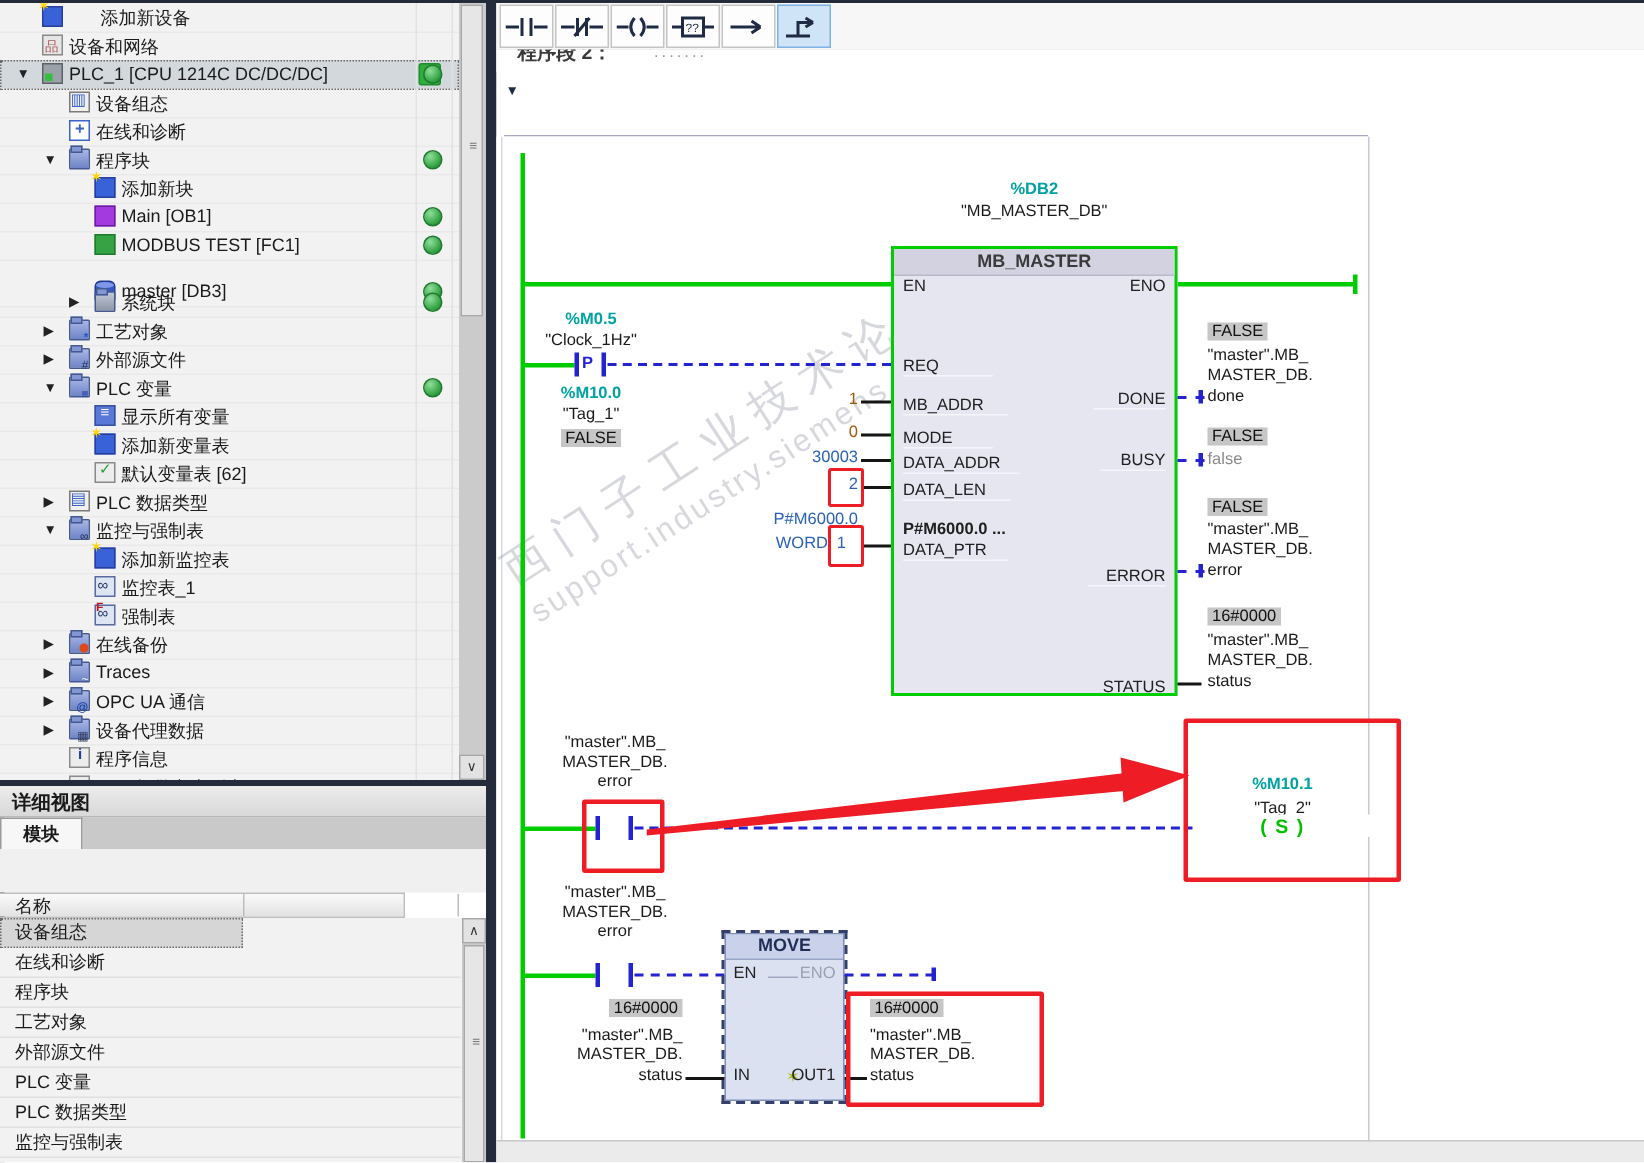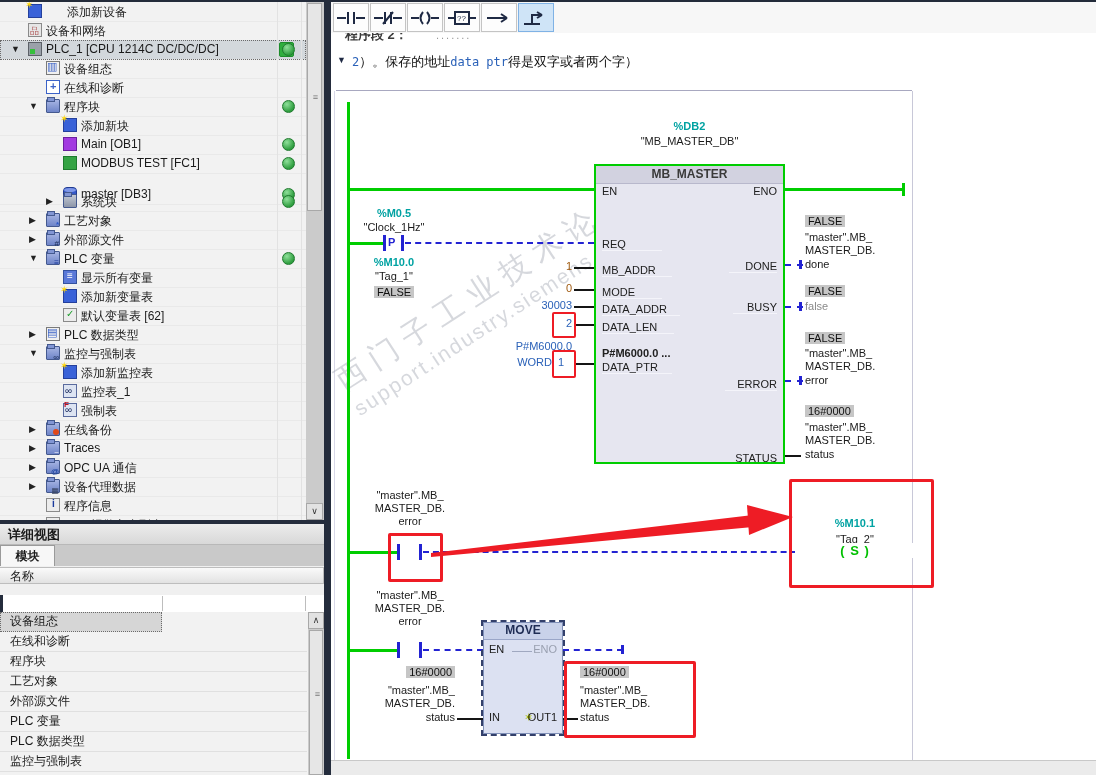--- a/index.html
+++ b/index.html
@@ -69,21 +69,21 @@
   .sgrip{position:absolute;left:3px;width:9px;text-align:center;font-size:9px;color:#777;}
   .sbtn{position:absolute;left:0;width:17px;height:17px;background:#e2e2e2;border:1px solid #a8a8a8;box-sizing:border-box;
         text-align:center;font-size:9px;color:#333;line-height:15px;}
   
   #dvheader{left:0;top:524px;width:324px;height:21px;background:linear-gradient(#ececec,#d8d8d8);
             border-bottom:1px solid #b8b8b8;font-weight:bold;font-size:13px;line-height:21px;padding-left:8px;box-sizing:border-box;}
   #dvtabrow{left:0;top:545px;width:324px;height:21px;background:#c9c9c9;}
   #dvtab{position:absolute;left:0;top:0;width:55px;height:21px;background:#f7f7f7;border:1px solid #9a9a9a;border-bottom:none;
          font-weight:bold;font-size:12px;text-align:center;line-height:20px;box-sizing:border-box;}
   #dvgap{left:0;top:566px;width:324px;height:29px;background:#f0f0f0;}
-  #dvcolhdr{left:0;top:567px;width:324px;height:17px;background:linear-gradient(#fafafa,#e2e2e2);
+  #dvcolhdr{left:0;top:595px;width:270px;height:17px;background:linear-gradient(#fafafa,#e2e2e2);
             border:1px solid #bdbdbd;border-left:none;font-size:12px;line-height:16px;padding-left:10px;box-sizing:border-box;}
   .dvcolsep{position:absolute;top:596px;width:1px;height:15px;background:#bdbdbd;}
   #dvlist{left:0;top:612px;width:324px;height:163px;background:#f2f2f2;overflow:hidden;}
   .dvrow{position:absolute;left:0;width:307px;height:20px;border-bottom:1px solid #e0e0e0;font-size:12px;line-height:19px;padding-left:10px;box-sizing:border-box;}
   .dvrow.sel{background:#d6d6d6;outline:1px dotted #6a6a6a;outline-offset:-1px;width:162px;}
   
   #editor{left:331px;top:2px;width:765px;height:773px;background:#fff;}
   #toolbar{position:absolute;left:0;top:0;width:765px;height:31px;background:#f7f7f7;border-bottom:1px solid #c8c8c8;}
   .tbtn{position:absolute;top:1px;width:36px;height:29px;background:#fdfdfd;border:1px solid #c4c4c4;box-sizing:border-box;
         display:flex;align-items:center;justify-content:center;}
@@ -355,21 +355,20 @@
             </svg>
           </div>
         </div>
       </div>
     <div id="nettitle">
       <span class="nt">程序段 2：</span>
       <span class="dots">.......</span>
     </div>
     <div id="cmark">▼</div>
     <div id="comment">
-        <div id="cline2"><span class="seg-n">2</span><span>）。保存的地址</span><span class="seg-n">data ptr</span><span>得是双字或者两个字）</span></div>
     </div>
     <div id="csep"></div>
 
     <div id="canvas">
       <div id="guide"></div>
       <div id="rguide"></div>
       <div id="wm">
         <div class="w1">西门子工业技术论坛</div>
         <div class="w2">support.industry.siemens.com/cs</div>
       </div>

